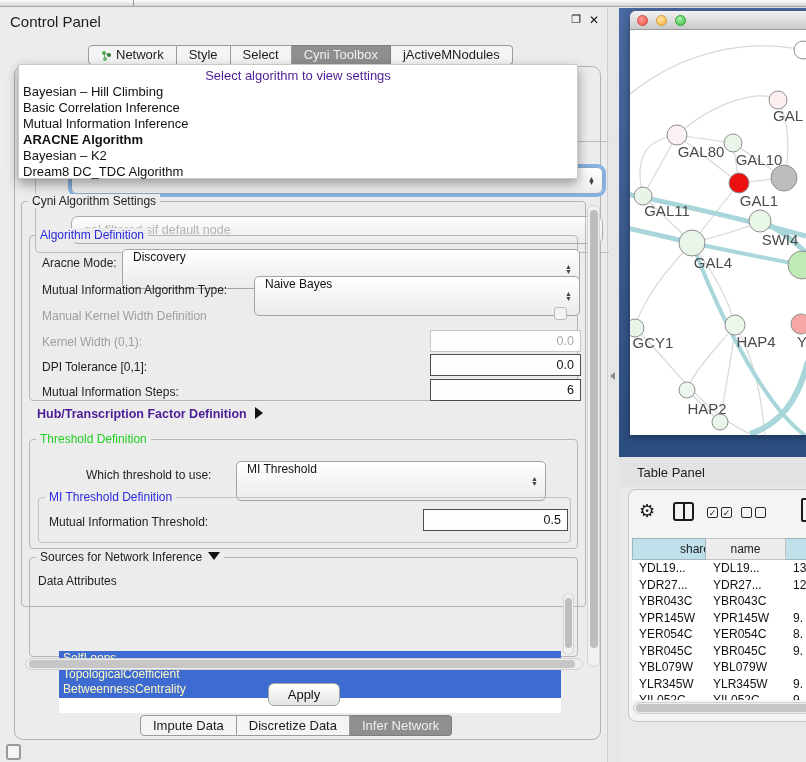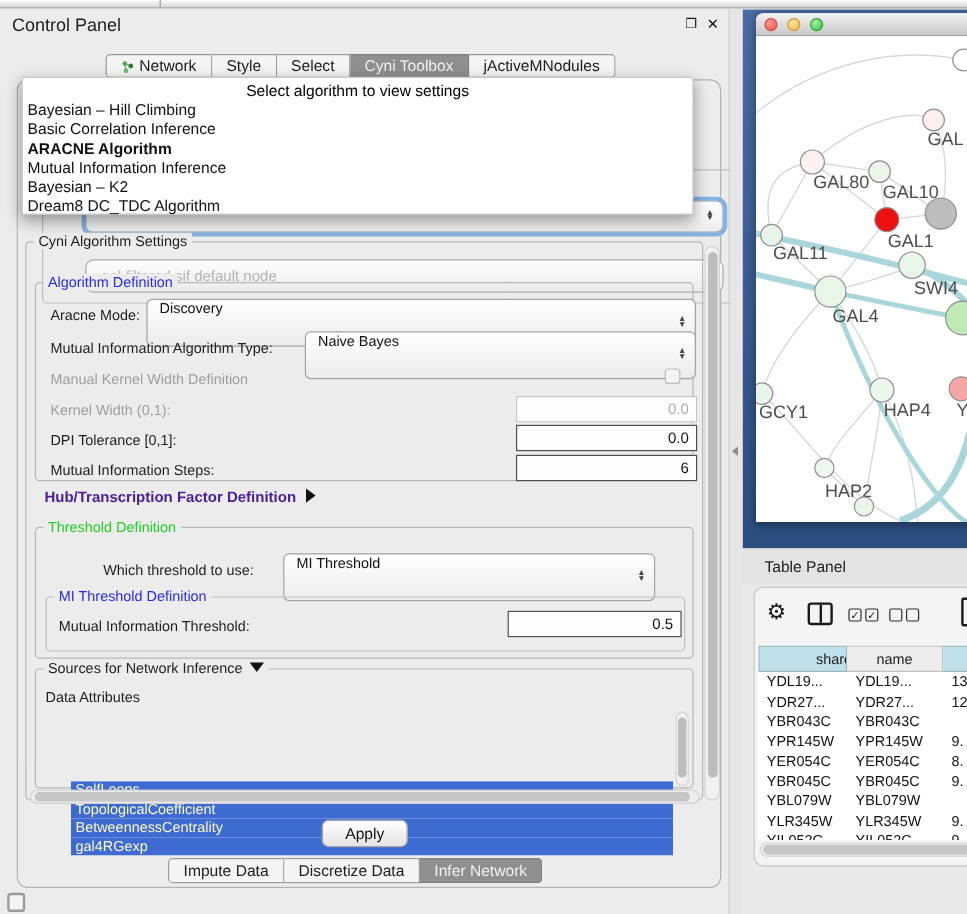--- a/index.html
+++ b/index.html
@@ -39,21 +39,21 @@
   .inference-box { position:absolute; left:20px; top:74px; width:577px; height:112px; border:1px solid #bdbdbd; border-radius:4px; }
   .combo-frag1 { position:absolute; left:56px; top:100px; width:532px; height:27px; border-radius:6px;
     background:linear-gradient(#ffffff,#ececec); border:1px solid #8aa7c4; box-shadow:0 0 0 3px #85b2e4; }
   .combo-frag2 { position:absolute; left:56px; top:149px; width:532px; height:28px; border-radius:7px;
     background:linear-gradient(#fdfdfd,#ebebeb); border:1px solid #ababab; font-size:12.5px; color:#b3b3b3;
     display:flex; align-items:center; padding-left:12px; }
 
   
   .algo-popup { position:absolute; left:18px; top:56px; width:560px; height:115px; background:#ffffff;
     border:1px solid #c9c9c9; border-radius:2px; box-shadow:0 5px 12px rgba(0,0,0,0.38); z-index:30; }
-  .algo-popup .placeholder { position:absolute; left:0; top:3px; width:100%; text-align:center; font-size:13px; color:#000000; }
+  .algo-popup .placeholder { position:absolute; left:0; top:3px; width:100%; text-align:center; font-size:13px; color:#4c1d95; }
   .algo-popup .items { position:absolute; left:4px; top:19px; right:4px; }
   .algo-popup .item { height:16px; line-height:16px; font-size:13px; color:#111; white-space:nowrap; }
   .algo-popup .item.selected { font-weight:bold; }
 
   
   .groupbox { position:absolute; border:1px solid #b6b6b6; border-radius:4px; }
   .gb-legend { position:absolute; top:-8px; left:6px; background:#ececec; padding:0 4px; font-size:12px; color:#1e1e1e; white-space:nowrap; }
   .gb-legend.blue { color:#2a2ae0; }
   .gb-legend.green { color:#22cf22; }
 
@@ -179,21 +179,21 @@
           </span>
       </div>
       <div class="combo-frag2">
         <span>gal-filtered sif default node</span>
         <span class="stepper">
             <span>▲</span>
             <span>▼</span>
           </span>
       </div>
 
-      <div class="groupbox" style="left:6px; top:134px; width:565px; height:466px;">
+      <div class="groupbox" style="left:6px; top:134px; width:565px; height:406px;">
         <span class="gb-legend">Cyni Algorithm Settings</span>
       </div>
 
       <div class="groupbox" style="left:14px; top:168px; width:549px; height:166px;">
         <span class="gb-legend blue">Algorithm Definition</span>
 
         <span class="field-label" style="left:12px; top:20px;">Aracne Mode:</span>
         <div class="combo" style="left:92px; top:13px; width:458px;">
           <span>Discovery</span>
           <span class="stepper">
@@ -249,43 +249,42 @@
 
       <div class="groupbox" style="left:14px; top:490px; width:549px; height:100px;">
         <span class="gb-legend"><span>Sources for Network Inference</span><span class="tri-down"></span></span>
         <span class="field-label" style="left:8px; top:16px;">Data Attributes</span>
       </div>
 
       <div class="attr-list" id="attr-list">
           <div class="attr-item" style="background: rgb(61, 107, 209);">SelfLoops</div>
           <div class="attr-item" style="background: rgb(61, 107, 209);">TopologicalCoefficient</div>
           <div class="attr-item" style="background: rgb(61, 107, 209);">BetweennessCentrality</div>
-          <div class="attr-item" style="background: rgb(61, 107, 209);">gal4RGexp</div>
         </div>
       <div class="vscroll" style="left:548px; top:526px; width:11px; height:62px;">
         <div class="vthumb" style="left:1px; top:4px; width:7px; height:50px;"></div>
       </div>
       <div class="hscroll" style="left:10px; top:591px; width:558px; height:12px;">
         <div class="hthumb" style="left:3px; top:1px; width:546px; height:8px;"></div>
       </div>
 
       <div class="vscroll" style="left:572px; top:138px; width:13px; height:462px;">
         <div class="vthumb" style="left:2px; top:4px; width:8px; height:438px;"></div>
       </div>
 
       <div class="apply-btn" style="left:253px; top:616px;">Apply</div>
     </div>
 
     <div class="algo-popup">
       <div class="placeholder">Select algorithm to view settings</div>
       <div class="items" id="popup-items">
           <div class="item">Bayesian – Hill Climbing</div>
           <div class="item">Basic Correlation Inference</div>
+          <div class="item">Mutual Information Inference</div>
           <div class="item selected">ARACNE Algorithm</div>
-          <div class="item">Mutual Information Inference</div>
           <div class="item">Bayesian – K2</div>
           <div class="item">Dream8 DC_TDC Algorithm</div>
         </div>
     </div>
 
     <div class="tabbar" id="bottom-tabs">
         <div class="tab">
           <span>Impute Data</span>
         </div>
         <div class="tab">

